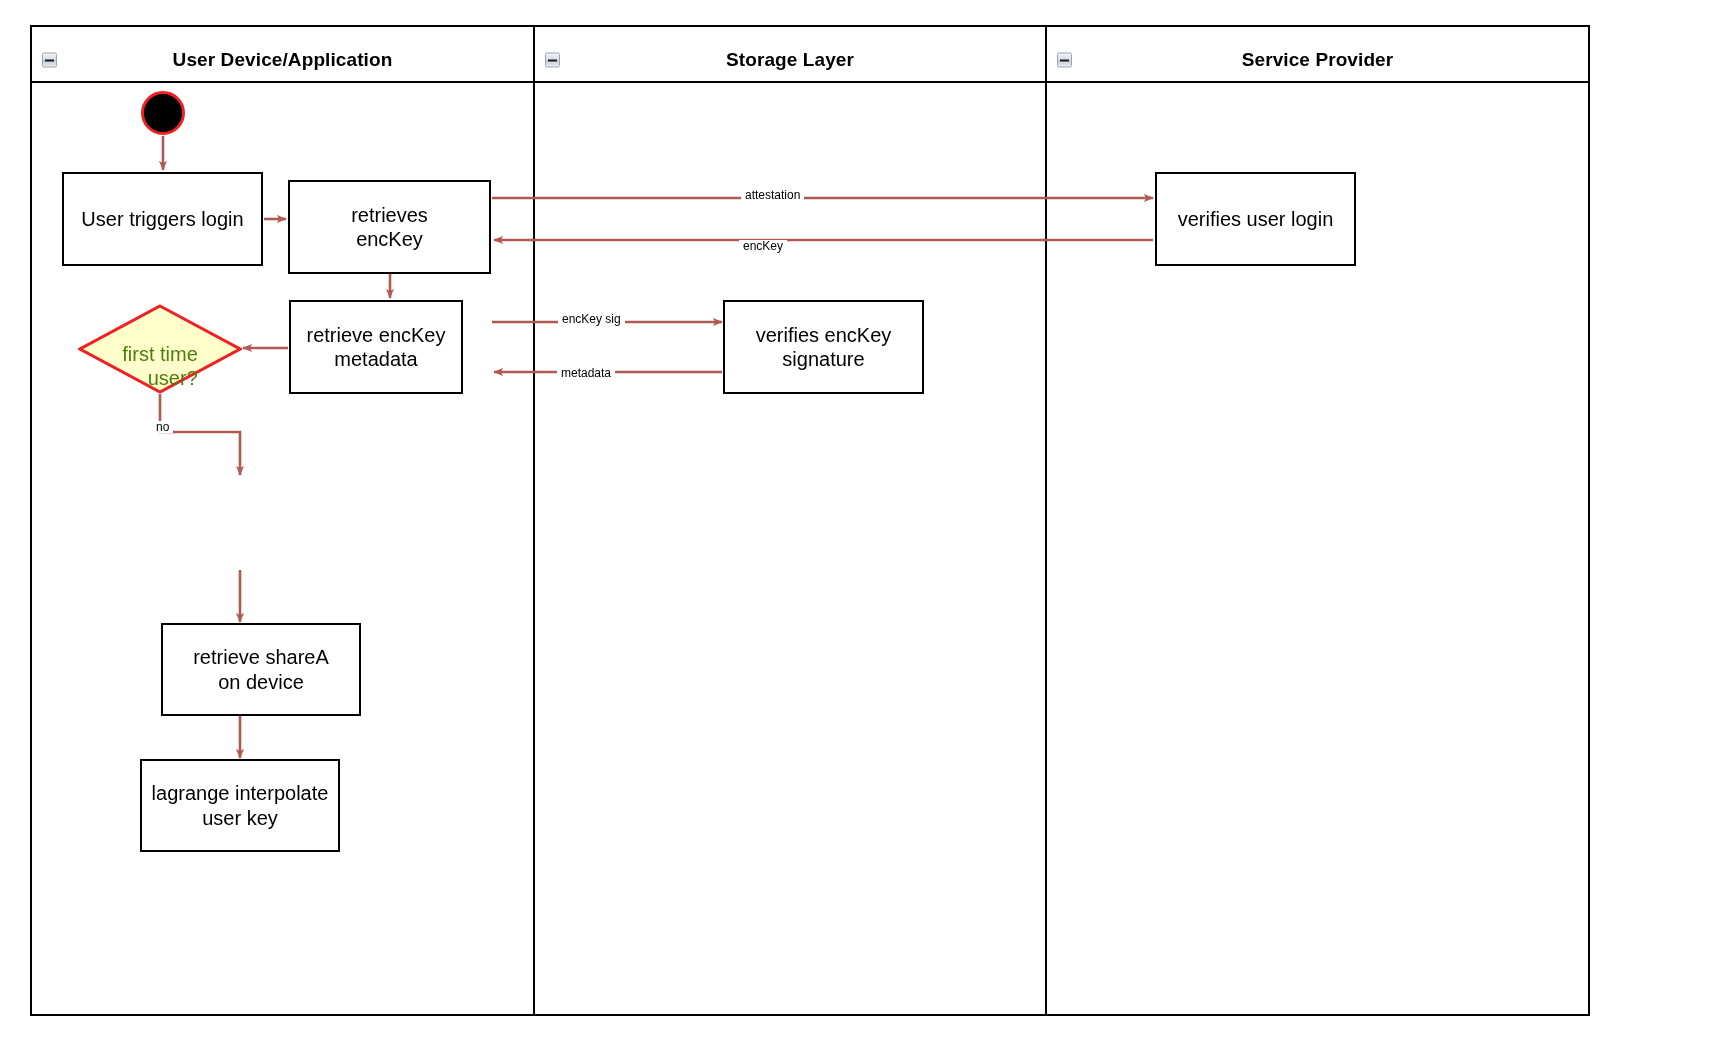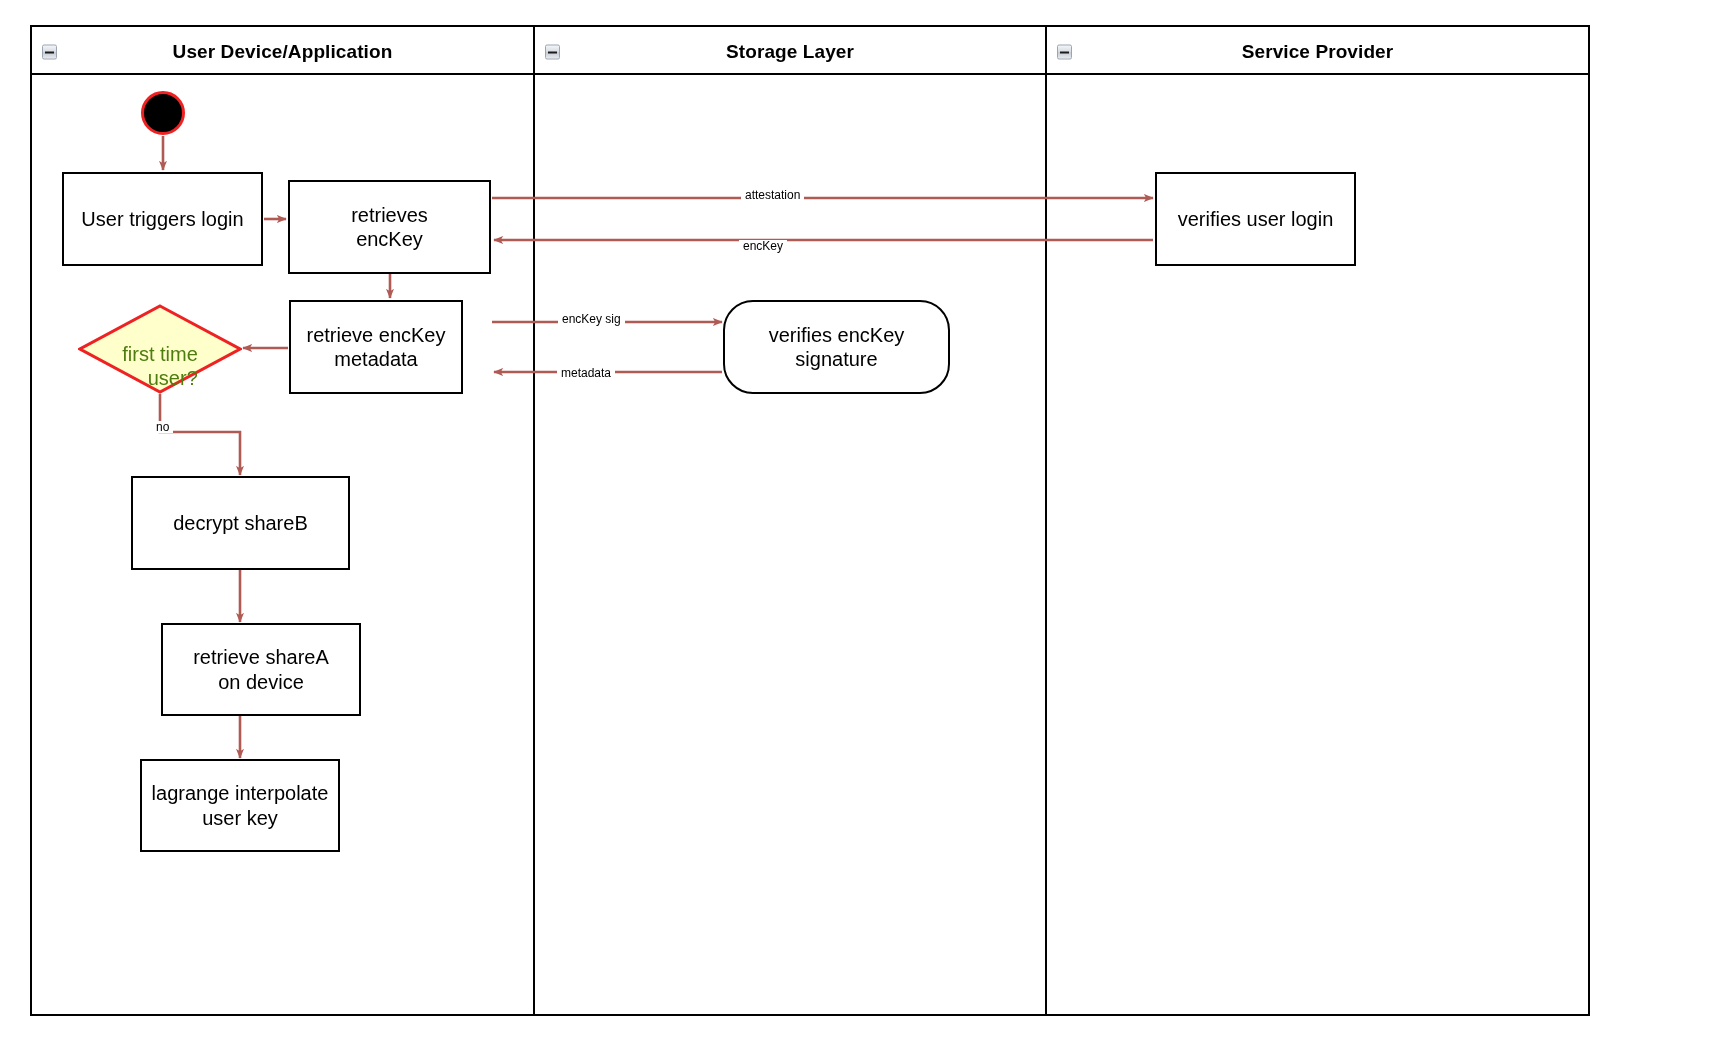--- a/index.html
+++ b/index.html
@@ -38,21 +38,21 @@
   .lane {
     position: absolute;
     top: 0;
     height: 100%;
     box-sizing: border-box;
   }
   .lane.l2, .lane.l3 { border-left: 2px solid #000; padding-left: 35px; }
 
   .lane-header {
     position: absolute;
-    left: 0; top: 4px;
+    left: 0; top: 12px;
     width: 100%;
     height: 44px;
     box-sizing: border-box;
     border-bottom: 2px solid #000000;
     background: #ffffff;
     display: flex;
     align-items: center;
     justify-content: center;
   }
   .lane-title {
@@ -222,24 +222,23 @@
   <div class="node" style="left:62px; top:172px; width:201px; height:94px;">User triggers login</div>
 
   <div class="node" style="left:288px; top:172px; width:203px; height:94px;margin-top:8px;">retrieves
 encKey</div>
 
   <div class="node" style="left:1155px; top:172px; width:201px; height:94px;">verifies user login</div>
 
   <div class="node" style="left:289px; top:300px; width:174px; height:94px;">retrieve encKey
 metadata</div>
 
-  <div class="node" style="left:723px; top:300px; width:227px; height:94px;border-radius:30px;">verifies encKey
+  <div class="node" style="left:723px; top:300px; width:201px; height:94px;">verifies encKey
 signature</div>
 
-  <div class="node" style="left:131px; top:476px; width:219px; height:94px;">decrypt shareB</div>
 
   <div class="node" style="left:140px; top:623px; width:200px; height:93px;margin-left:21px;">retrieve shareA
 on device</div>
 
   <div class="node" style="left:140px; top:759px; width:200px; height:93px;">lagrange interpolate
 user key</div>
 
   <div class="decision" style="left:78px; top:304px; width:164px; height:90px;">
     <svg width="164" height="90" viewBox="0 0 164 90" xmlns="http://www.w3.org/2000/svg">
       <polygon points="82,2 162,45 82,88 2,45" fill="#ffffcc" stroke="#ee2222" stroke-width="3"></polygon>

